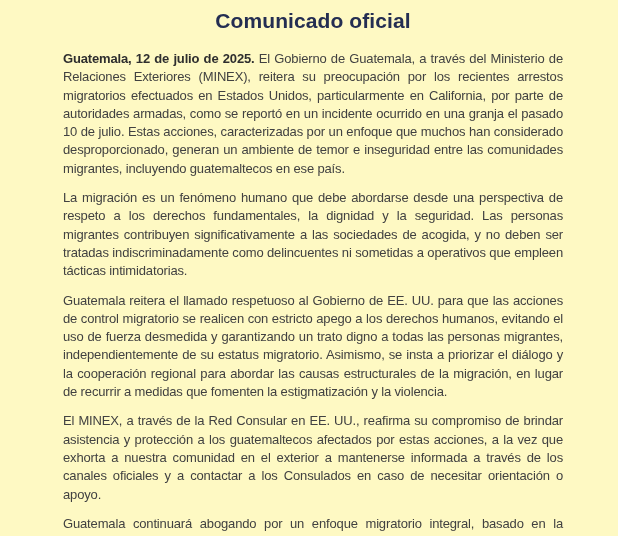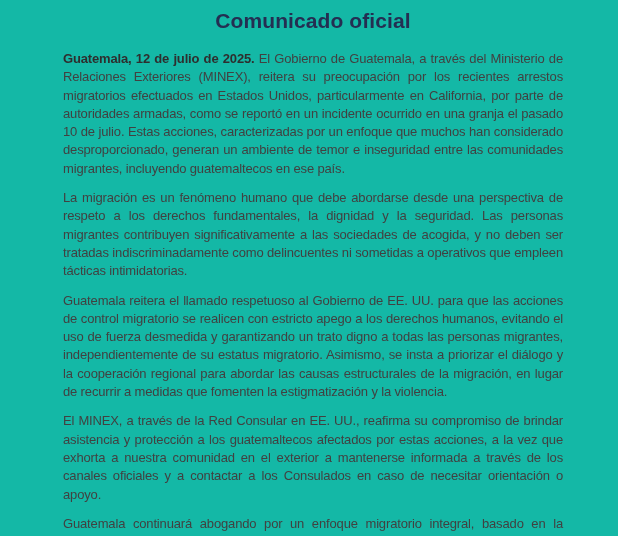--- a/index.html
+++ b/index.html
@@ -6,21 +6,21 @@
   html, body {
     width: 618px;
     height: 536px;
     background: #ffffff;
     overflow: hidden;
     font-family: "Liberation Sans", sans-serif;
   }
   .page {
     width: 618px;
     height: 536px;
-    background: #14b8a6;
+    background: #fef9c3;
     overflow: hidden;
   }
   .content {
     padding: 8px 55px 0 63px;
   }
   .doc-title {
     font-size: 21px;
     font-weight: 700;
     color: #242e52;
     text-align: center;

